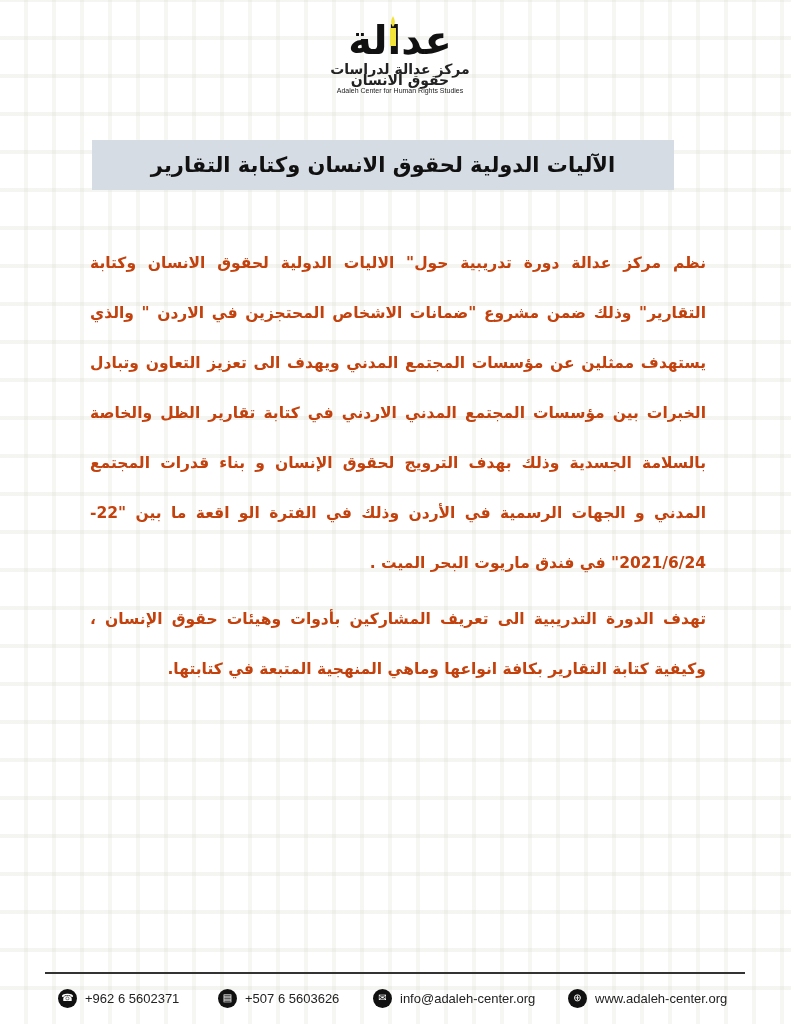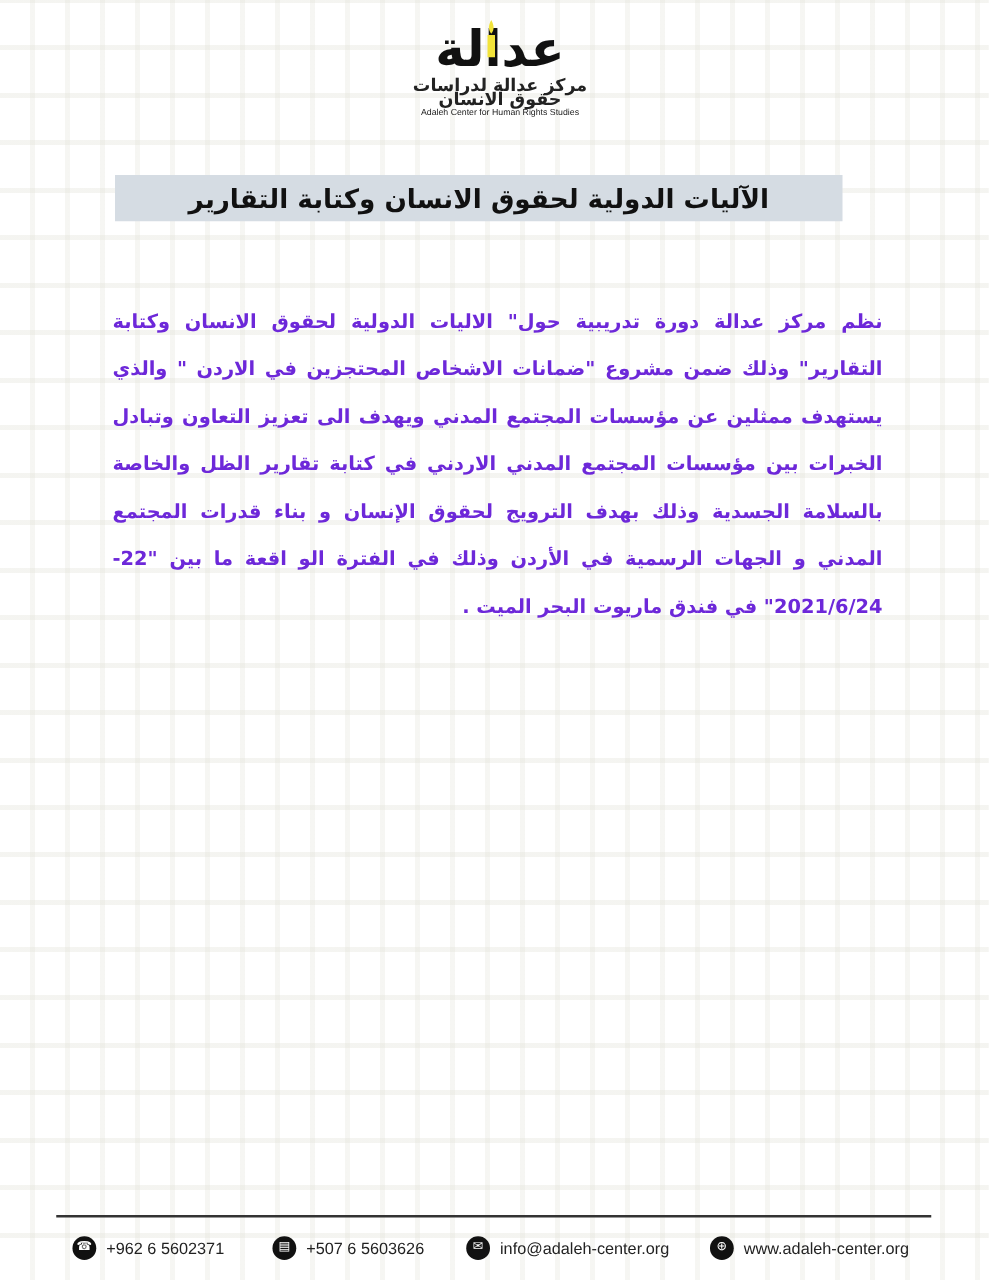--- a/index.html
+++ b/index.html
@@ -60,21 +60,21 @@
       font-family: "Liberation Sans", sans-serif;
       font-size: 7px;
       line-height: 9px;
       color: #222;
     }
 
     
     .title-box {
       position: absolute;
       left: 92px; top: 140px;
-      width: 582px; height: 37px;
+      width: 582px; height: 50px;
       background: #d5dce3;
       display: flex; align-items: center; justify-content: center;
     }
     .title-text {
       direction: rtl;
       font-family: "DejaVu Sans", sans-serif;
       font-weight: bold;
       font-size: 21px;
       color: #111;
     }
@@ -83,22 +83,22 @@
     .body-text {
       position: absolute;
       left: 90px; top: 238px;
       width: 616px;
       direction: rtl;
       text-align: justify;
       text-align-last: right;
       font-family: "DejaVu Sans", sans-serif;
       font-weight: bold;
       font-size: 15.5px;
-      line-height: 38px;
-      color: #6d28d9;
+      line-height: 50px;
+      color: #c2410c;
     }
     .para + .para { margin-top: 6px; }
 
     
     .footer-rule {
       position: absolute;
       left: 45px; top: 972px;
       width: 700px; height: 1.5px;
       background: #333;
     }
@@ -145,20 +145,21 @@
     <div class="logo-sub-ar">مركز عدالة لدراسات حقوق الانسان</div>
     <div class="logo-sub-en">Adaleh Center for Human Rights Studies</div>
   </div>
 
   <div class="title-box">
     <h1 class="title-text">الآليات الدولية لحقوق الانسان وكتابة التقارير</h1>
   </div>
 
   <div class="body-text">
     <p class="para">نظم مركز عدالة  دورة تدريبية حول" الاليات الدولية لحقوق الانسان وكتابة التقارير"  وذلك ضمن مشروع "ضمانات الاشخاص المحتجزين في الاردن " والذي يستهدف ممثلين عن مؤسسات المجتمع المدني ويهدف الى تعزيز التعاون وتبادل الخبرات بين مؤسسات المجتمع المدني الاردني في كتابة تقارير الظل والخاصة بالسلامة الجسدية  وذلك بهدف الترويج لحقوق الإنسان و بناء قدرات المجتمع المدني و الجهات الرسمية في الأردن وذلك في الفترة الو اقعة ما بين "22-2021/6/24" في فندق ماريوت البحر الميت .</p>
+    <p class="para">تهدف الدورة التدريبية الى تعريف المشاركين بأدوات وهيئات حقوق الإنسان ، وكيفية كتابة التقارير بكافة انواعها وماهي المنهجية المتبعة في كتابتها.</p>
   </div>
 
   <div class="footer-rule"></div>
 
   <div class="footer">
     <div class="contact c1">
       <span class="ic">☎</span>
       <span>+962 6 5602371</span>
     </div>
     <div class="contact c2">

